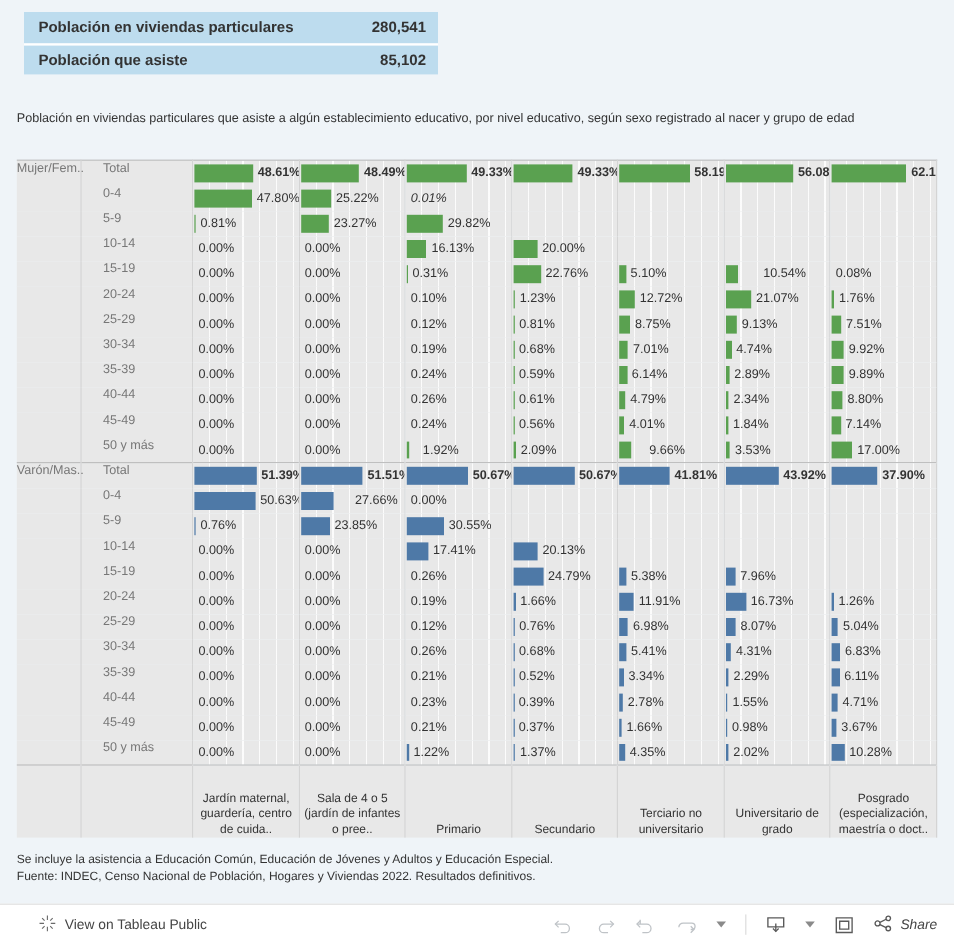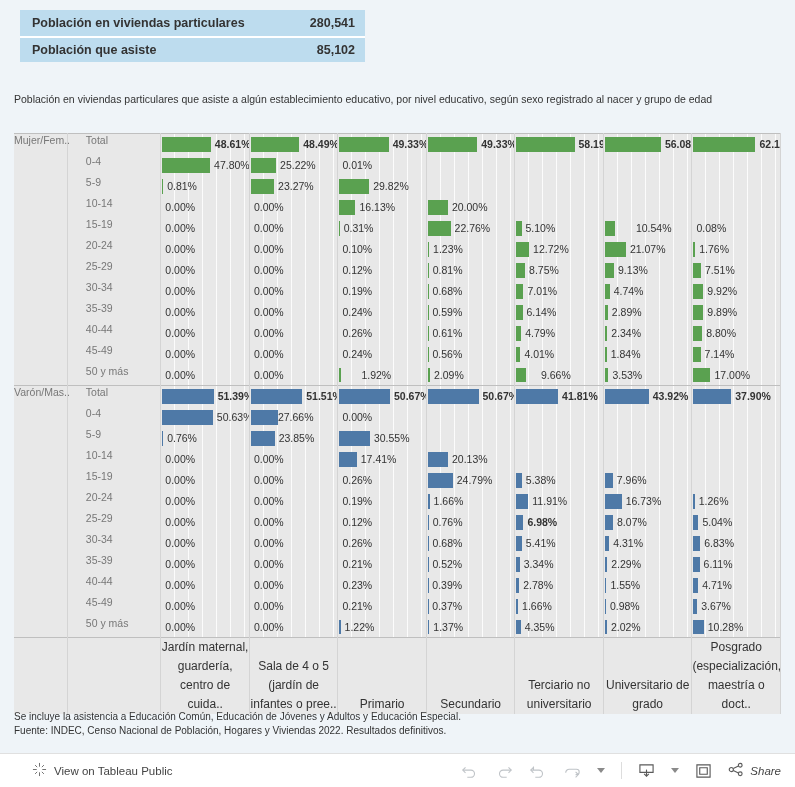--- a/index.html
+++ b/index.html
@@ -102,23 +102,23 @@
   .val.total { font-weight: bold; }
 
   
   .botlbl {
     background: #E8E8E8;
     border-right: 1px solid #D4D4D4;
     border-top: 1px solid #BFBFBF;
     height: 60px;
     vertical-align: bottom;
     text-align: center;
-    font-size: 12px;
+    font-size: 10px;
     color: #333333;
-    line-height: 19px;
+    line-height: 13px;
     padding: 0 3px 6px 3px;
     box-sizing: border-box;
   }
   .botlbl.blank { background: #E8E8E8; }
 
   
   .footnotes {
     position: absolute; left: 14px; top: 710px;
     font-size: 10px; color: #333333; line-height: 14px;
   }
@@ -233,21 +233,21 @@
               <div class="bar" style="width: 47.7px; background: rgb(90, 161, 80);"></div>
               <div class="val" style="left: 52.7px;">47.80%</div>
             </td>
             <td class="data-cell">
               <div class="grid"></div>
               <div class="bar" style="width: 25.2px; background: rgb(90, 161, 80);"></div>
               <div class="val" style="left: 30.2px;">25.22%</div>
             </td>
             <td class="data-cell">
               <div class="grid"></div>
-              <div class="val" style="left: 4px;">0.01%</div>
+              <div class="val" style="left: 4px; font-style: italic;">0.01%</div>
             </td>
             <td class="data-cell">
               <div class="grid"></div>
             </td>
             <td class="data-cell">
               <div class="grid"></div>
             </td>
             <td class="data-cell">
               <div class="grid"></div>
             </td>
@@ -576,21 +576,21 @@
               <div class="grid"></div>
               <div class="val" style="left: 4px;">0.00%</div>
             </td>
             <td class="data-cell">
               <div class="grid"></div>
               <div class="val" style="left: 4px;">0.00%</div>
             </td>
             <td class="data-cell">
               <div class="grid"></div>
               <div class="bar" style="width: 1.9px; background: rgb(90, 161, 80);"></div>
-              <div class="val" style="left: 23px;">1.92%</div>
+              <div class="val" style="left: 14px;">1.92%</div>
             </td>
             <td class="data-cell">
               <div class="grid"></div>
               <div class="bar" style="width: 2.1px; background: rgb(90, 161, 80);"></div>
               <div class="val" style="left: 7.1px;">2.09%</div>
             </td>
             <td class="data-cell">
               <div class="grid"></div>
               <div class="bar" style="width: 9.6px; background: rgb(90, 161, 80);"></div>
               <div class="val" style="left: 14.6px; margin-left: 11px;">9.66%</div>
@@ -649,21 +649,21 @@
             <td class="lbl-cell"></td>
             <td class="lbl-cell age">0-4</td>
             <td class="data-cell">
               <div class="grid"></div>
               <div class="bar" style="width: 50.5px; background: rgb(78, 121, 167);"></div>
               <div class="val" style="left: 55.5px;">50.63%</div>
             </td>
             <td class="data-cell">
               <div class="grid"></div>
               <div class="bar" style="width: 27.6px; background: rgb(78, 121, 167);"></div>
-              <div class="val" style="left: 28px;">27.66%</div>
+              <div class="val" style="left: 46px;">27.66%</div>
             </td>
             <td class="data-cell">
               <div class="grid"></div>
               <div class="val" style="left: 4px;">0.00%</div>
             </td>
             <td class="data-cell">
               <div class="grid"></div>
             </td>
             <td class="data-cell">
               <div class="grid"></div>
@@ -823,21 +823,21 @@
               <div class="val" style="left: 4px;">0.12%</div>
             </td>
             <td class="data-cell">
               <div class="grid"></div>
               <div class="bar" style="width: 0.8px; background: rgb(78, 121, 167);"></div>
               <div class="val" style="left: 5.8px;">0.76%</div>
             </td>
             <td class="data-cell">
               <div class="grid"></div>
               <div class="bar" style="width: 7px; background: rgb(78, 121, 167);"></div>
-              <div class="val" style="left: 12px; font-weight: bold;">6.98%</div>
+              <div class="val" style="left: 12px;">6.98%</div>
             </td>
             <td class="data-cell">
               <div class="grid"></div>
               <div class="bar" style="width: 8.1px; background: rgb(78, 121, 167);"></div>
               <div class="val" style="left: 13.1px;">8.07%</div>
             </td>
             <td class="data-cell">
               <div class="grid"></div>
               <div class="bar" style="width: 5px; background: rgb(78, 121, 167);"></div>
               <div class="val" style="left: 10px;">5.04%</div>

